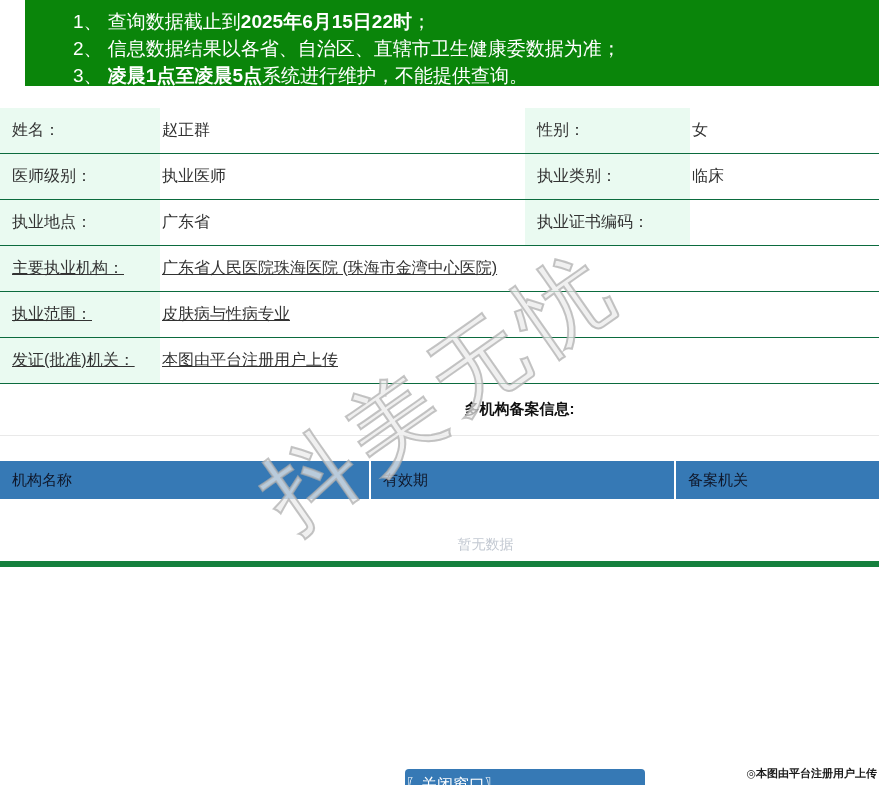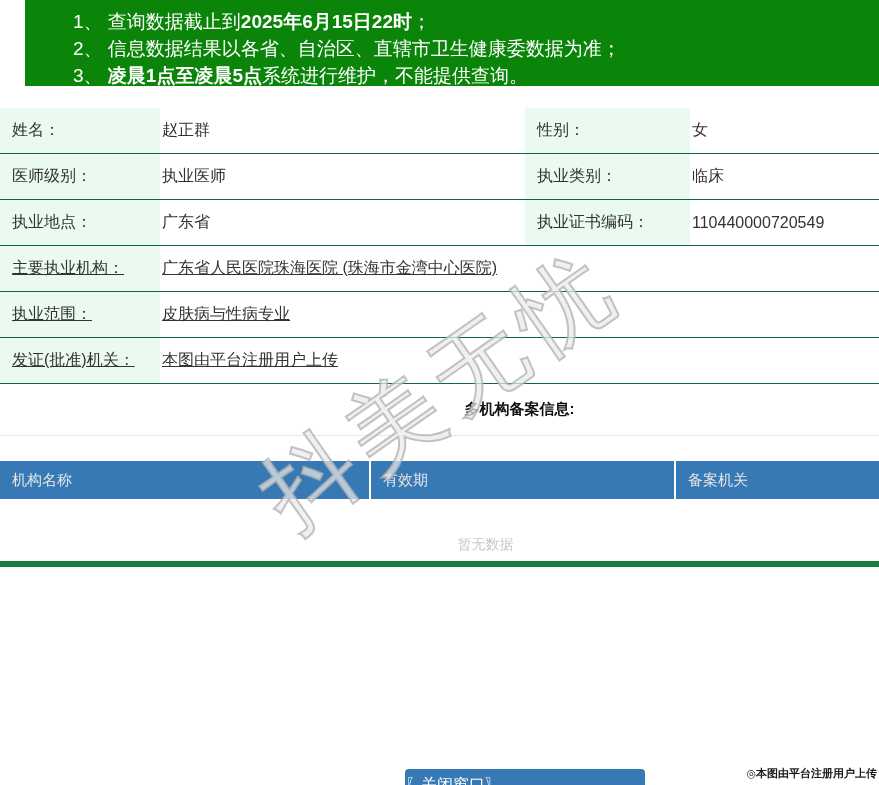--- a/index.html
+++ b/index.html
@@ -50,21 +50,21 @@
     padding-left: 160px;
     border-bottom: 1px solid #e9e9e9;
     font-size: 15px; font-weight: 700; color: #111111; text-align: right;
   }
   .org-table { margin-top: 25px; width: 879px; }
   .org-header {
     display: grid;
     grid-template-columns: 371px 305px 203px;
     height: 38px;
     background: var(--header-blue, #3679b5);
-    color: #e5e5e5;
+    color: #0f172a;
     font-size: 15px;
   }
   .org-header-cell { display: flex; align-items: center; padding-left: 12px; }
   .org-header-cell.divided { border-right: 2px solid #ffffff; }
   .org-empty-row {
     height: 39px;
     display: flex; align-items: center; justify-content: center;
     padding-left: 92px;
     color: #c3c9d2;
     font-size: 14px;
@@ -140,21 +140,20 @@
   <div class="info-row pair">
     <div class="cell label">医师级别：</div>
     <div class="cell value">执业医师</div>
     <div class="cell label">执业类别：</div>
     <div class="cell value">临床</div>
   </div>
   <div class="info-row pair">
     <div class="cell label">执业地点：</div>
     <div class="cell value">广东省</div>
     <div class="cell label">执业证书编码：</div>
-    <div class="cell value">110440000720549</div>
   </div>
   <div class="info-row single">
     <div class="cell label">主要执业机构：</div>
     <div class="cell value">广东省人民医院珠海医院 (珠海市金湾中心医院)</div>
   </div>
   <div class="info-row single">
     <div class="cell label">执业范围：</div>
     <div class="cell value">皮肤病与性病专业</div>
   </div>
   <div class="info-row single">

